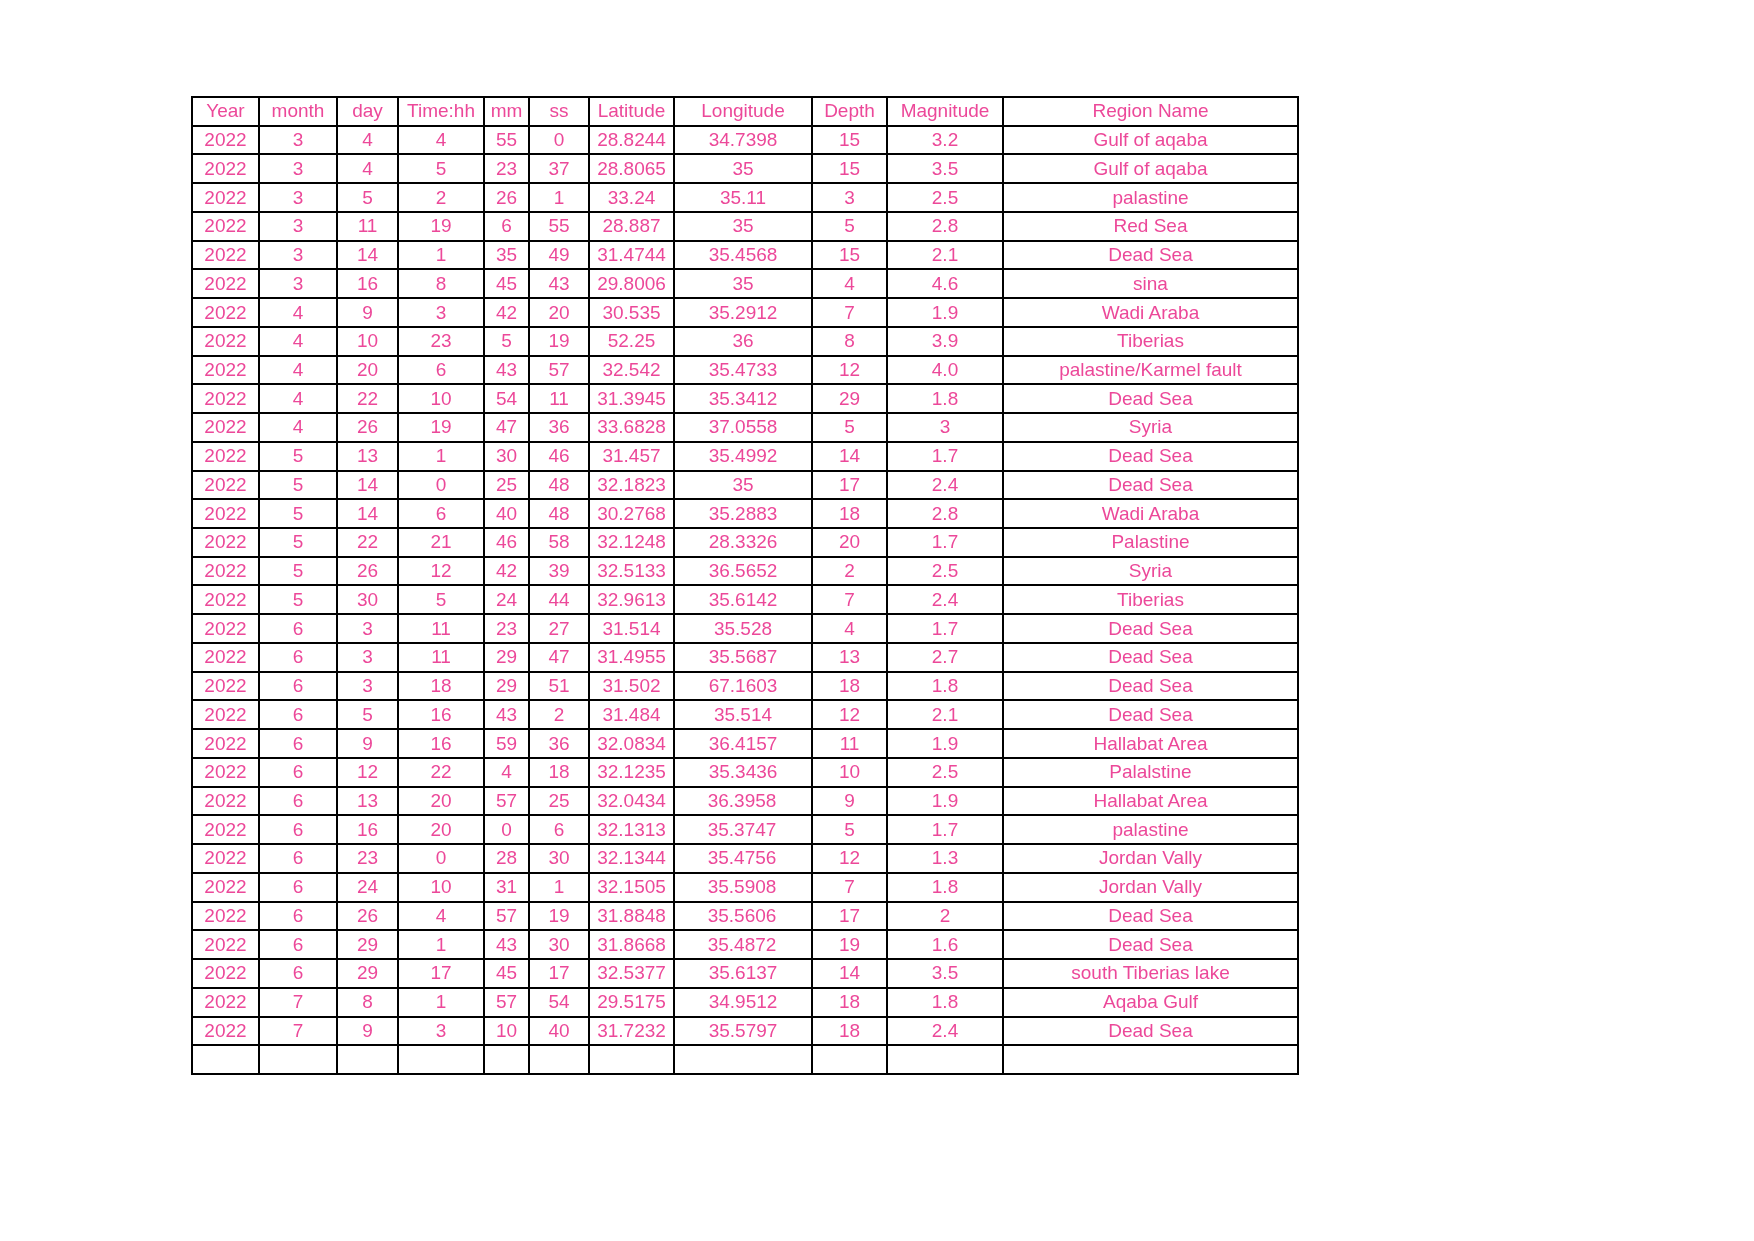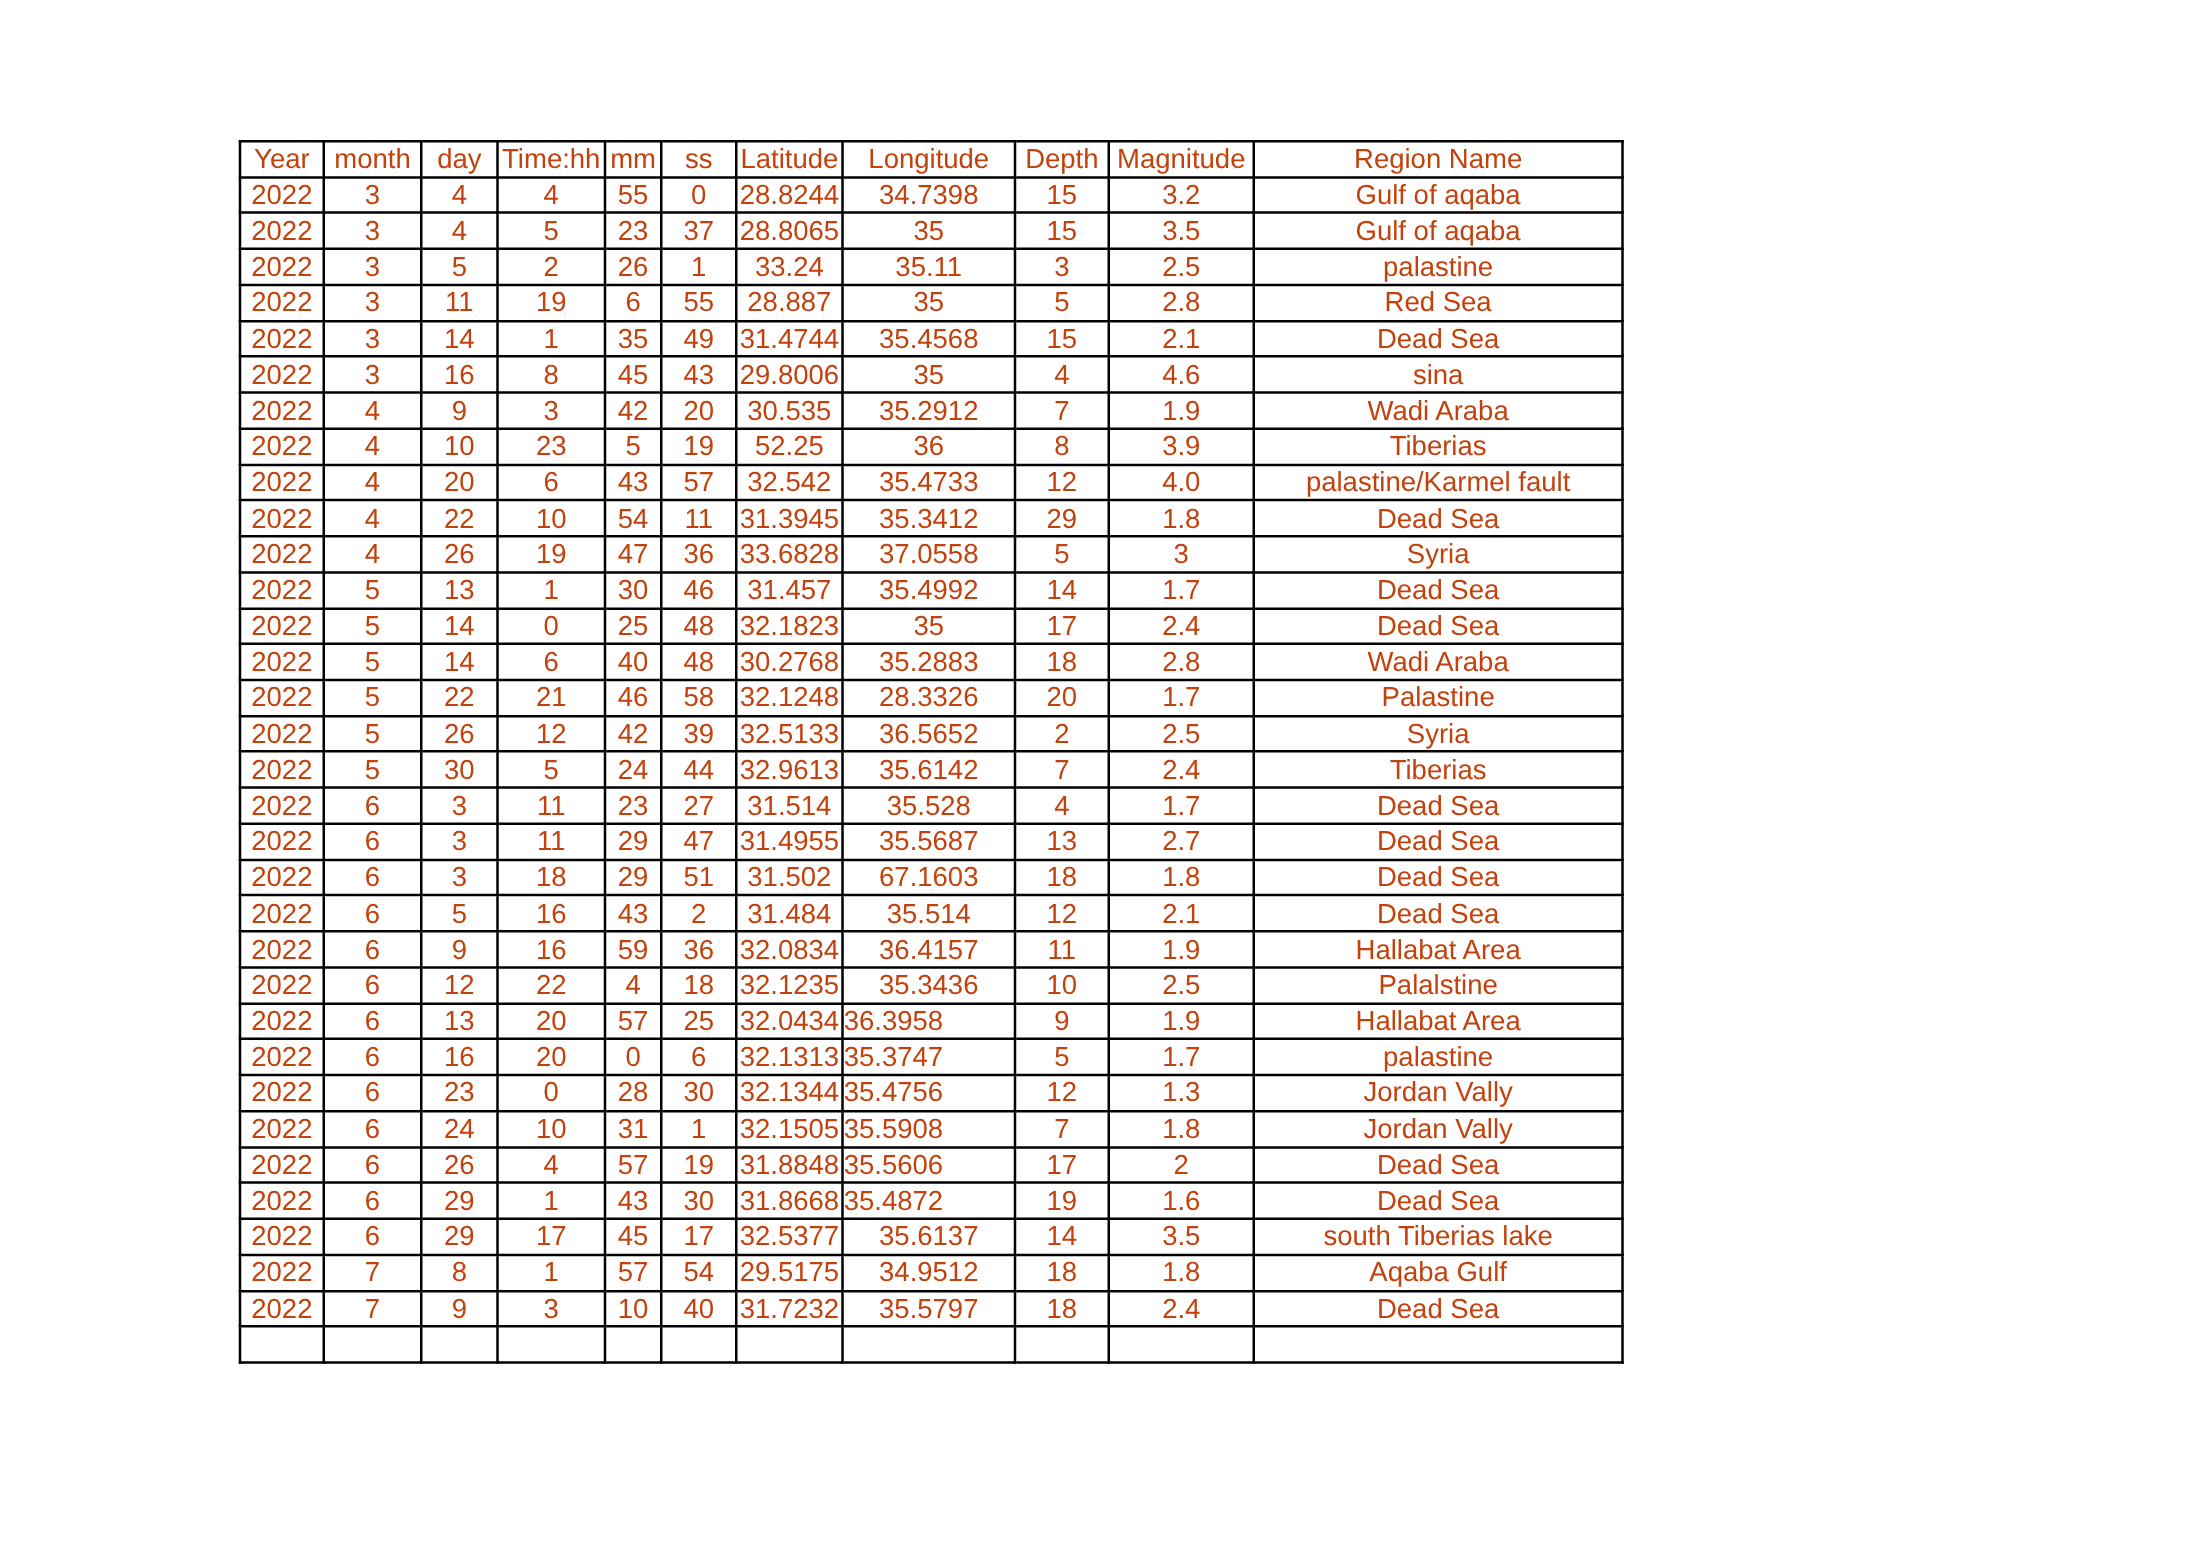--- a/index.html
+++ b/index.html
@@ -13,42 +13,42 @@
   .page {
     position: relative;
     width: 1754px;
     height: 1241px;
     background: #ffffff;
     overflow: hidden;
   }
   table.data-table {
     position: absolute;
     left: 191px;
-    top: 112px;
+    top: 96px;
     border-collapse: collapse;
     table-layout: fixed;
     width: 1106px;
-    font-size: 22px;
-    color: #c2410c;
+    font-size: 19px;
+    color: #ec4899;
   }
   table.data-table th,
   table.data-table td {
     border: 2px solid #000000;
     padding: 0;
     text-align: center;
     vertical-align: middle;
     font-weight: normal;
     white-space: nowrap;
     overflow: hidden;
   }
   table.data-table tr {
     height: 28.74px;
   }
   table.data-table td.ralign {
-    text-align: left;
+    text-align: center;
     padding-right: 2px;
   }
 </style>
 </head>
 <body>
 
 <div class="page">
   <table class="data-table">
     <colgroup>
       <col style="width:67px">

